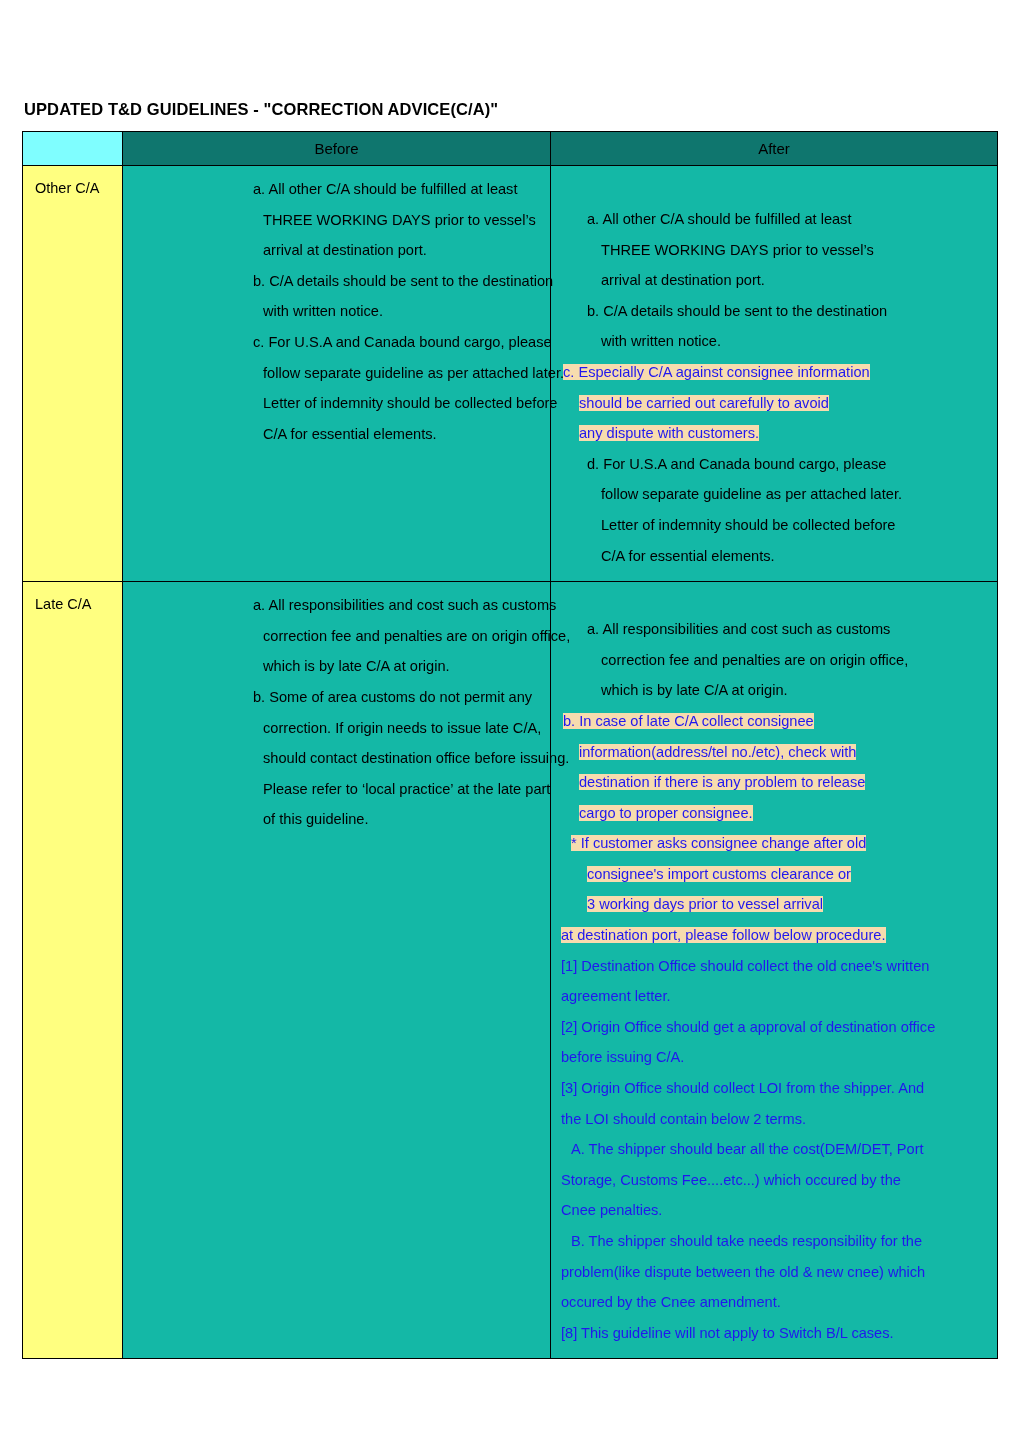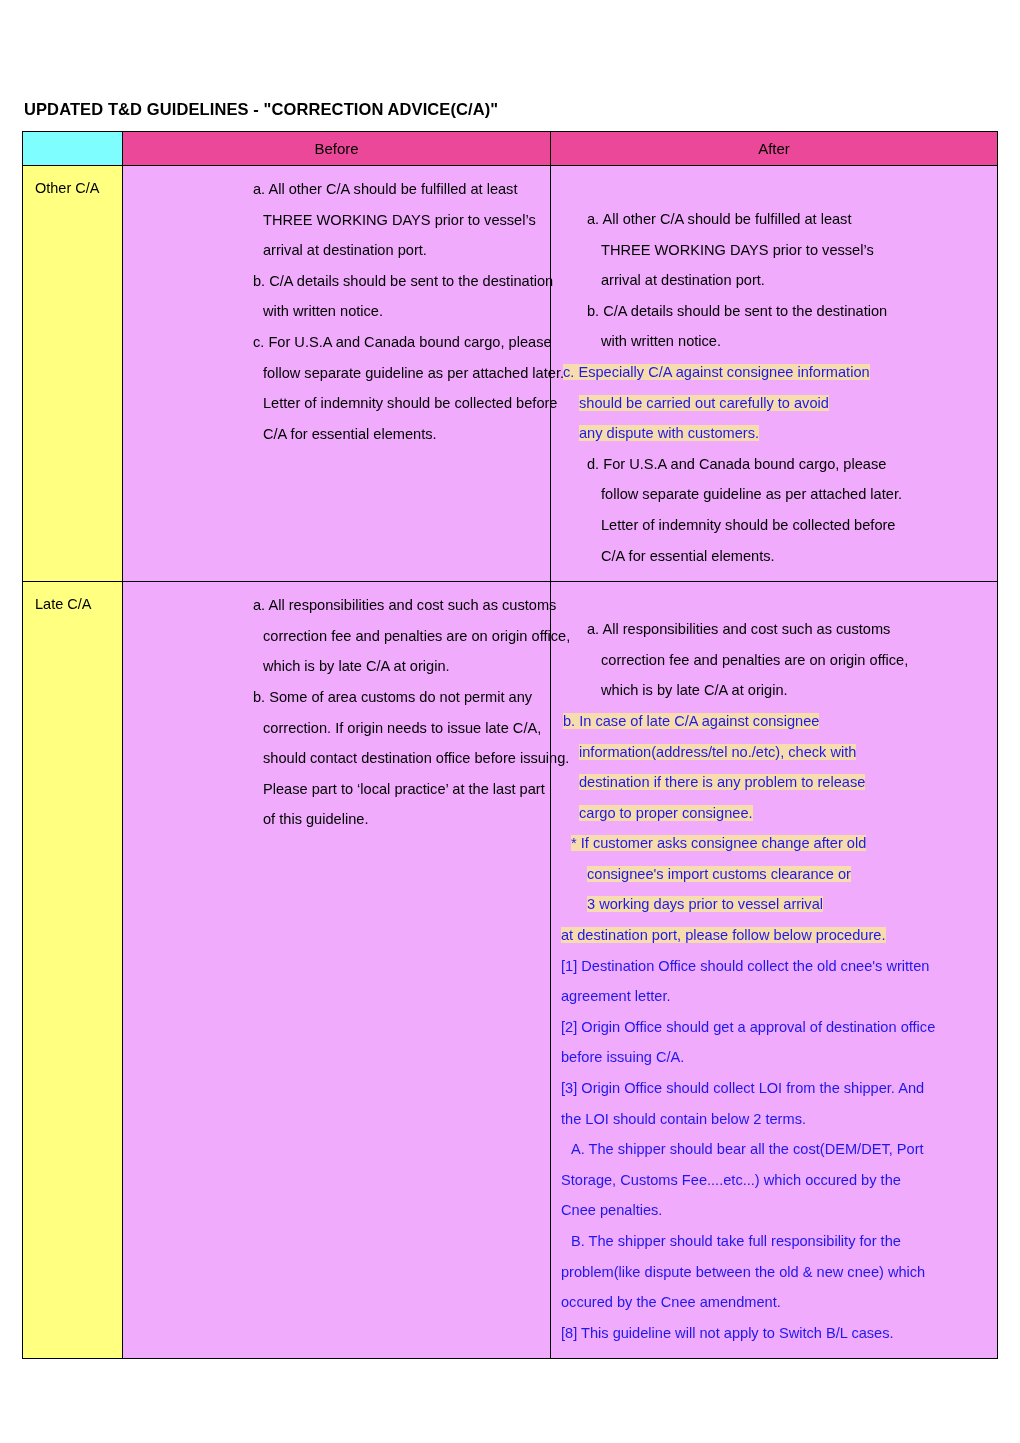--- a/index.html
+++ b/index.html
@@ -49,21 +49,21 @@
     vertical-align: top;
     padding: 0;
   }
 
   col.c-cat { width: 100px; }
   col.c-before { width: 428px; }
   col.c-after { width: 447px; }
 
   
   .hdr {
-    background: #ec4899;
+    background: #0f766e;
     height: 33px;
     text-align: center;
     vertical-align: middle !important;
     font-size: 15px;
     font-weight: normal;
   }
   .hdr-blank { background: #7ffeff; }
 
   
   .cat-cell {
@@ -71,21 +71,21 @@
   }
   .cat-label {
     display: block;
     font-size: 14.5px;
     padding: 14px 4px 0 12px;
     white-space: nowrap;
   }
 
   
   .body-cell {
-    background: #f0abfc;
+    background: #14b8a6;
   }
   .cell-inner {
     padding: 8px 6px 10px 6px;
   }
   .cell-inner.pad-after-1 { padding-top: 38px; }
   .cell-inner.pad-after-2 { padding-top: 32px; }
 
   .line {
     font-size: 14.6px;
     line-height: 30.6px;
@@ -178,47 +178,47 @@
           <span class="cat-label">Late C/A</span>
         </td>
         <td class="body-cell">
           <div class="cell-inner">
             <div class="line i7"><span class="txt">a.  All responsibilities and cost such as customs</span></div>
             <div class="line i8"><span class="txt">correction fee and penalties are on origin office,</span></div>
             <div class="line i8"><span class="txt">which is by late C/A at origin.</span></div>
             <div class="line i7"><span class="txt">b.  Some of area customs do not permit any</span></div>
             <div class="line i8"><span class="txt">correction. If origin needs to issue late C/A,</span></div>
             <div class="line i8"><span class="txt">should contact destination office before issuing.</span></div>
-            <div class="line i8"><span class="txt">Please part to ‘local practice’ at the last part</span></div>
+            <div class="line i8"><span class="txt">Please refer to ‘local practice’ at the late part</span></div>
             <div class="line i8"><span class="txt">of this guideline.</span></div>
           </div>
         </td>
         <td class="body-cell">
           <div class="cell-inner pad-after-2">
             <div class="line i4"><span class="txt">a.  All responsibilities and cost such as customs</span></div>
             <div class="line i5"><span class="txt">correction fee and penalties are on origin office,</span></div>
             <div class="line i5"><span class="txt">which is by late C/A at origin.</span></div>
-            <div class="line i1 hl blue"><span class="txt">b. In case of late C/A against consignee</span></div>
+            <div class="line i1 hl blue"><span class="txt">b. In case of late C/A collect consignee</span></div>
             <div class="line i3 hl blue"><span class="txt">information(address/tel no./etc), check with</span></div>
             <div class="line i3 hl blue"><span class="txt">destination if there is any problem to release</span></div>
             <div class="line i3 hl blue"><span class="txt">cargo to proper consignee.</span></div>
             <div class="line i2 hl blue"><span class="txt">* If customer asks consignee change after old</span></div>
             <div class="line i4 hl blue"><span class="txt">consignee's import customs clearance or</span></div>
             <div class="line i4 hl blue"><span class="txt">3 working days prior to vessel arrival</span></div>
             <div class="line i0 hl blue"><span class="txt">at destination port, please follow below procedure.</span></div>
             <div class="line i0 blue"><span class="txt">[1] Destination Office should collect the old cnee's written</span></div>
             <div class="line i0 blue"><span class="txt">agreement letter.</span></div>
             <div class="line i0 blue"><span class="txt">[2] Origin Office should get a approval of destination office</span></div>
             <div class="line i0 blue"><span class="txt">before issuing C/A.</span></div>
             <div class="line i0 blue"><span class="txt">[3] Origin Office should collect LOI from the shipper. And</span></div>
             <div class="line i0 blue"><span class="txt">the LOI should contain below 2 terms.</span></div>
             <div class="line i2 blue"><span class="txt">A. The shipper should bear all the cost(DEM/DET, Port</span></div>
             <div class="line i0 blue"><span class="txt">Storage, Customs Fee....etc...) which occured by the</span></div>
             <div class="line i0 blue"><span class="txt">Cnee penalties.</span></div>
-            <div class="line i2 blue"><span class="txt">B. The shipper should take full responsibility for the</span></div>
+            <div class="line i2 blue"><span class="txt">B. The shipper should take needs responsibility for the</span></div>
             <div class="line i0 blue"><span class="txt">problem(like dispute between the old &amp; new cnee) which</span></div>
             <div class="line i0 blue"><span class="txt">occured by the Cnee amendment.</span></div>
             <div class="line i0 blue"><span class="txt">[8] This guideline will not apply to Switch B/L cases.</span></div>
           </div>
         </td>
       </tr>
 
     </tbody>
   </table>
 

